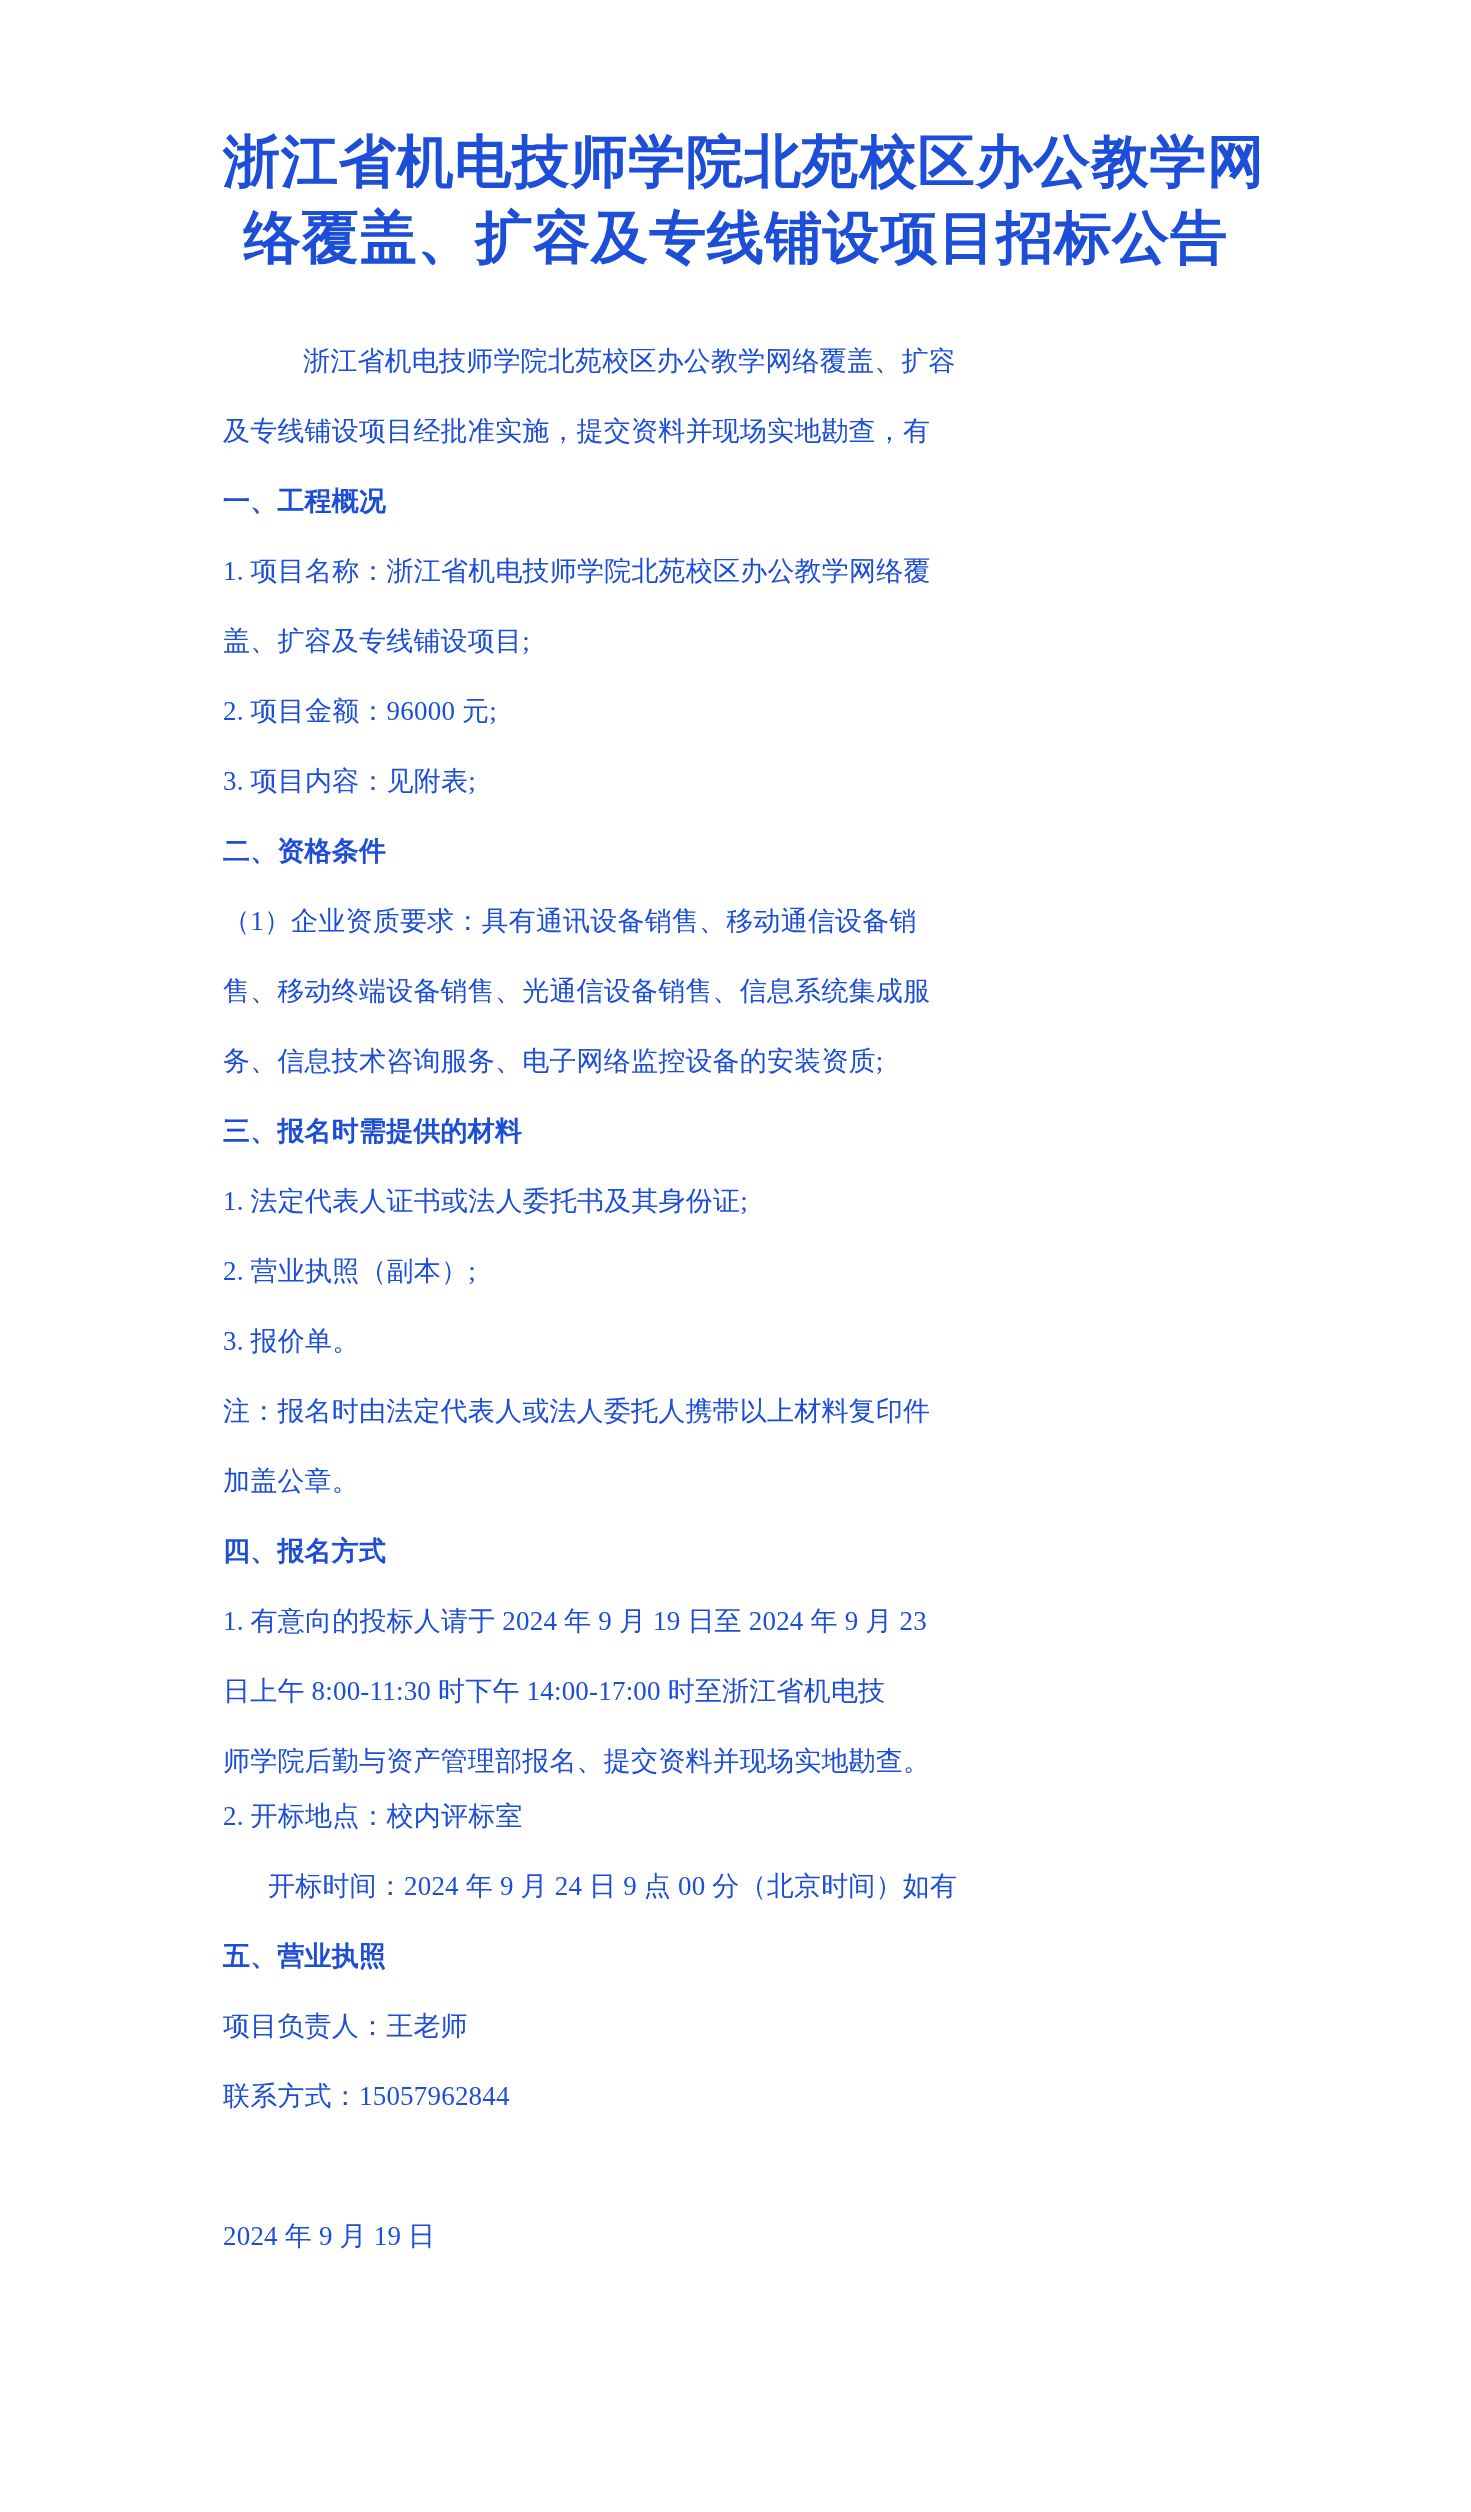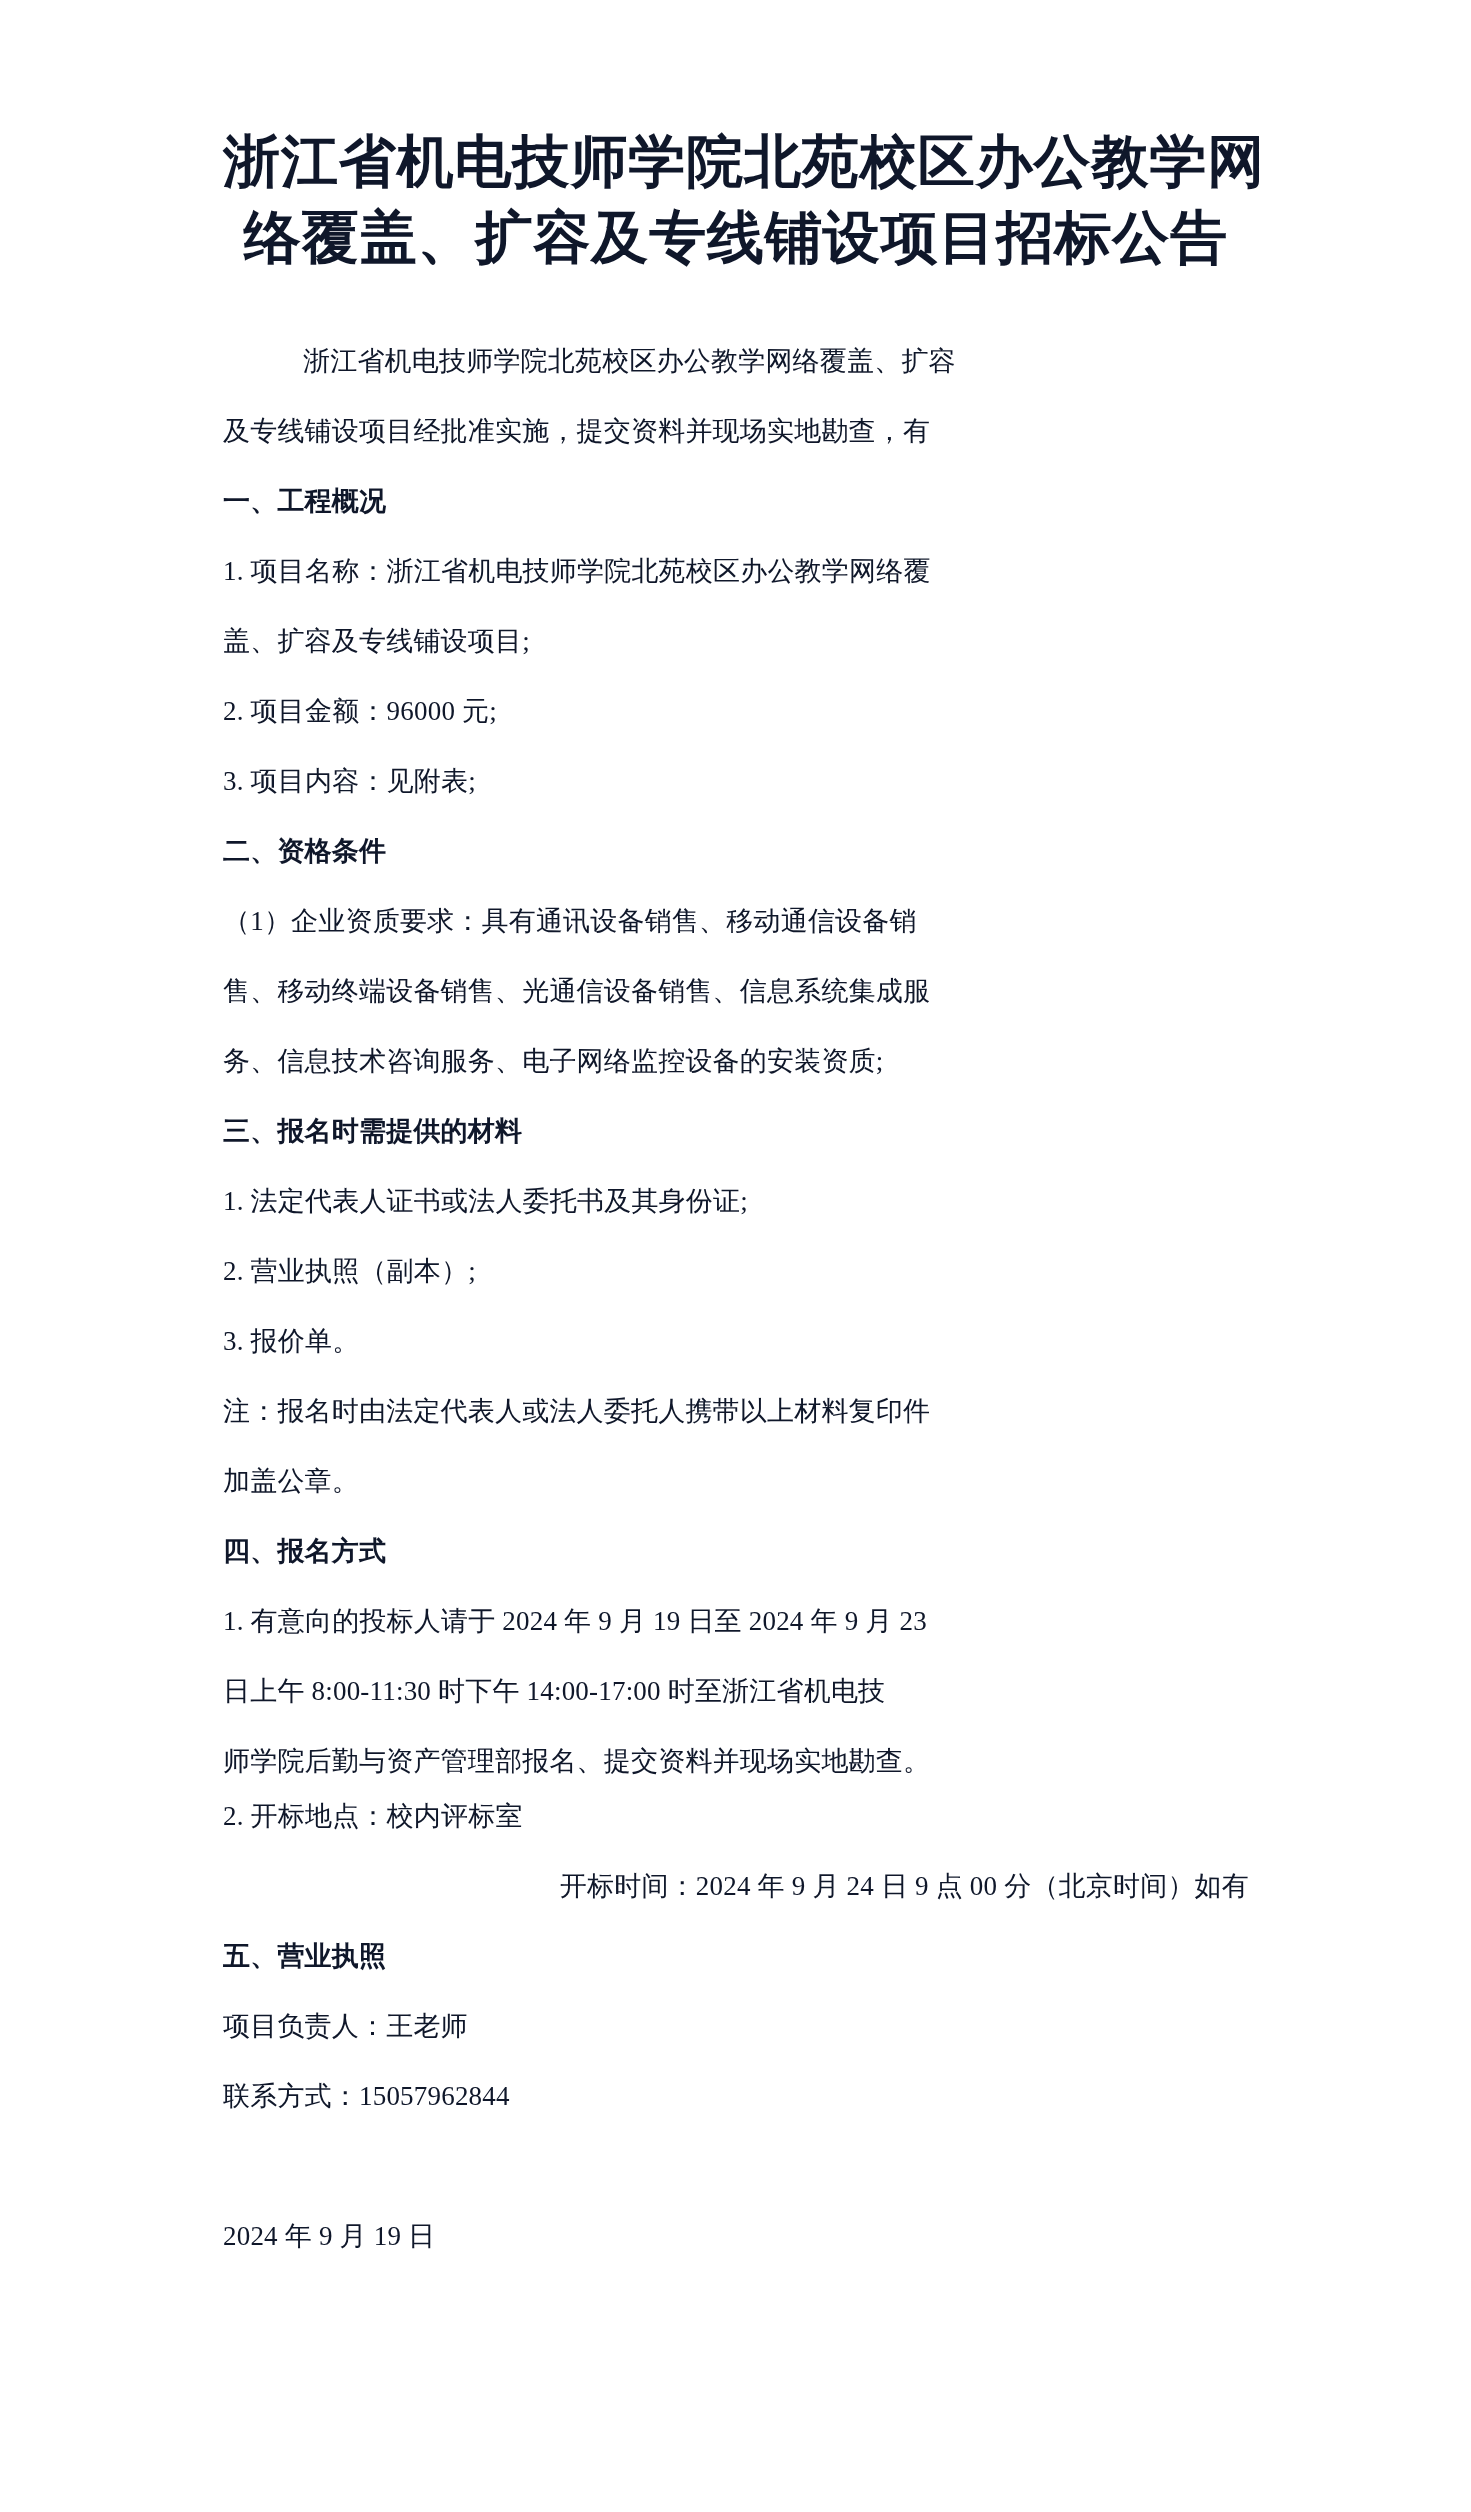--- a/index.html
+++ b/index.html
@@ -1,21 +1,21 @@
 <!DOCTYPE html>
 <html style="font-size:15px"><head>
 <meta charset="utf-8">
 <style>
   html, body { margin: 0; padding: 0; background: #ffffff; }
   .page {
     position: relative;
     width: 1472px;
     height: 2512px;
     background: #ffffff;
-    color: #0f172a;
+    color: #1d4ed8;
     box-sizing: border-box;
     padding: 124px 223px 0 223px;
     font-family: "Liberation Serif", "DejaVu Serif", serif;
     overflow: hidden;
   }
   .title {
     margin: 0;
     text-align: center;
     font-size: 57px;
     font-weight: bold;
@@ -25,21 +25,21 @@
   .title-line { display: block; white-space: nowrap; }
   .doc-body {
     margin-top: 50px;
     font-size: 27px;
     line-height: 70px;
     letter-spacing: 0.2px;
   }
   .line { white-space: nowrap; }
   .heading { font-weight: bold; }
   .indent2 { text-indent: 80px; }
-  .indent1 { text-indent: 45px; text-align: right; }
+  .indent1 { text-indent: 45px; }
   .tight { margin-top: -15px; }
   .spacer-line { height: 70px; }
   .date-line { text-align: left; margin-right: -16.7px; }
 </style>
 </head>
 <body>
 
 <div class="page">
 
   <h1 class="title">

